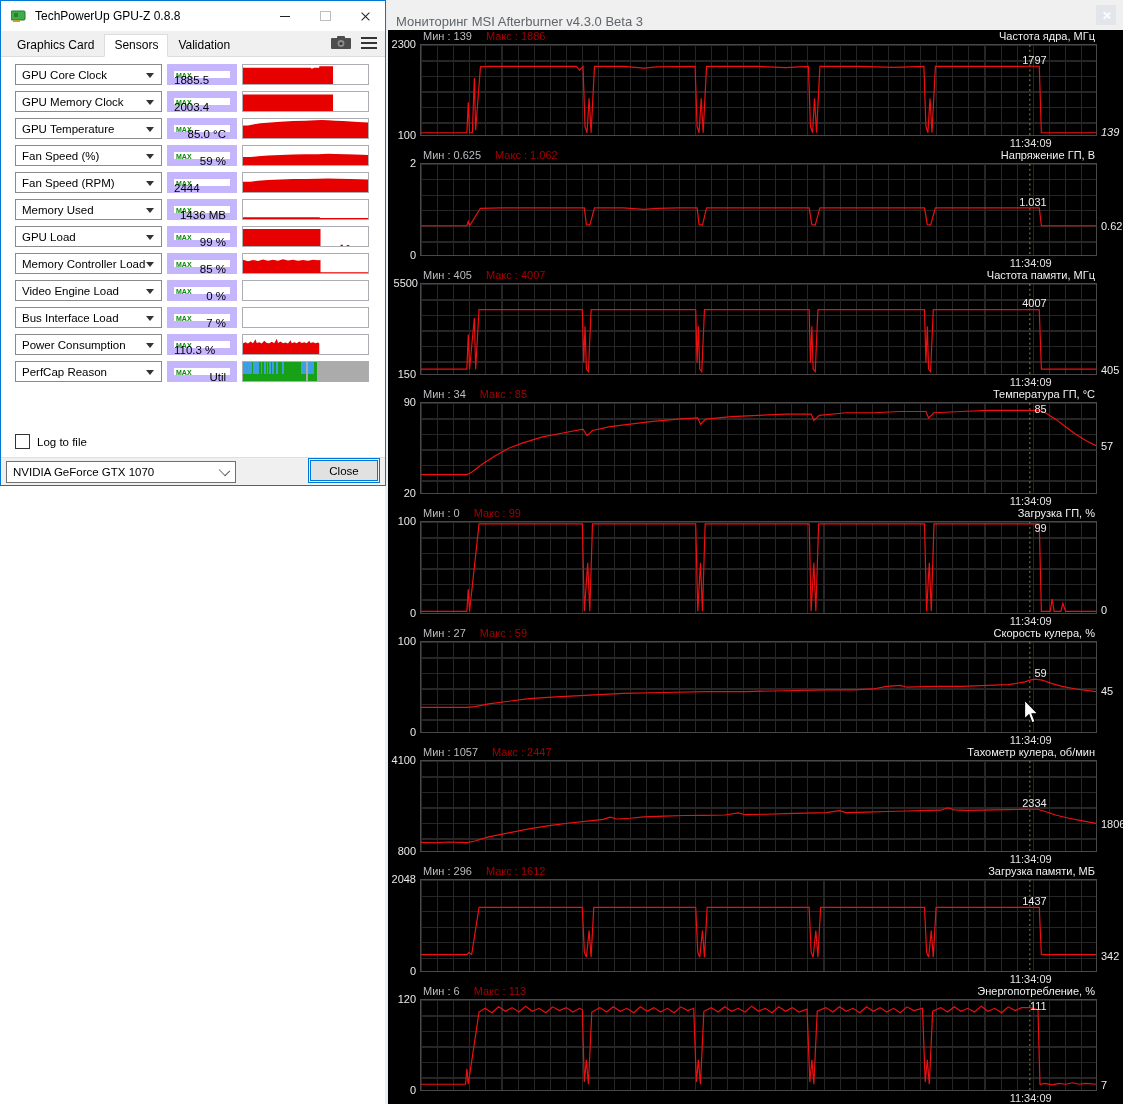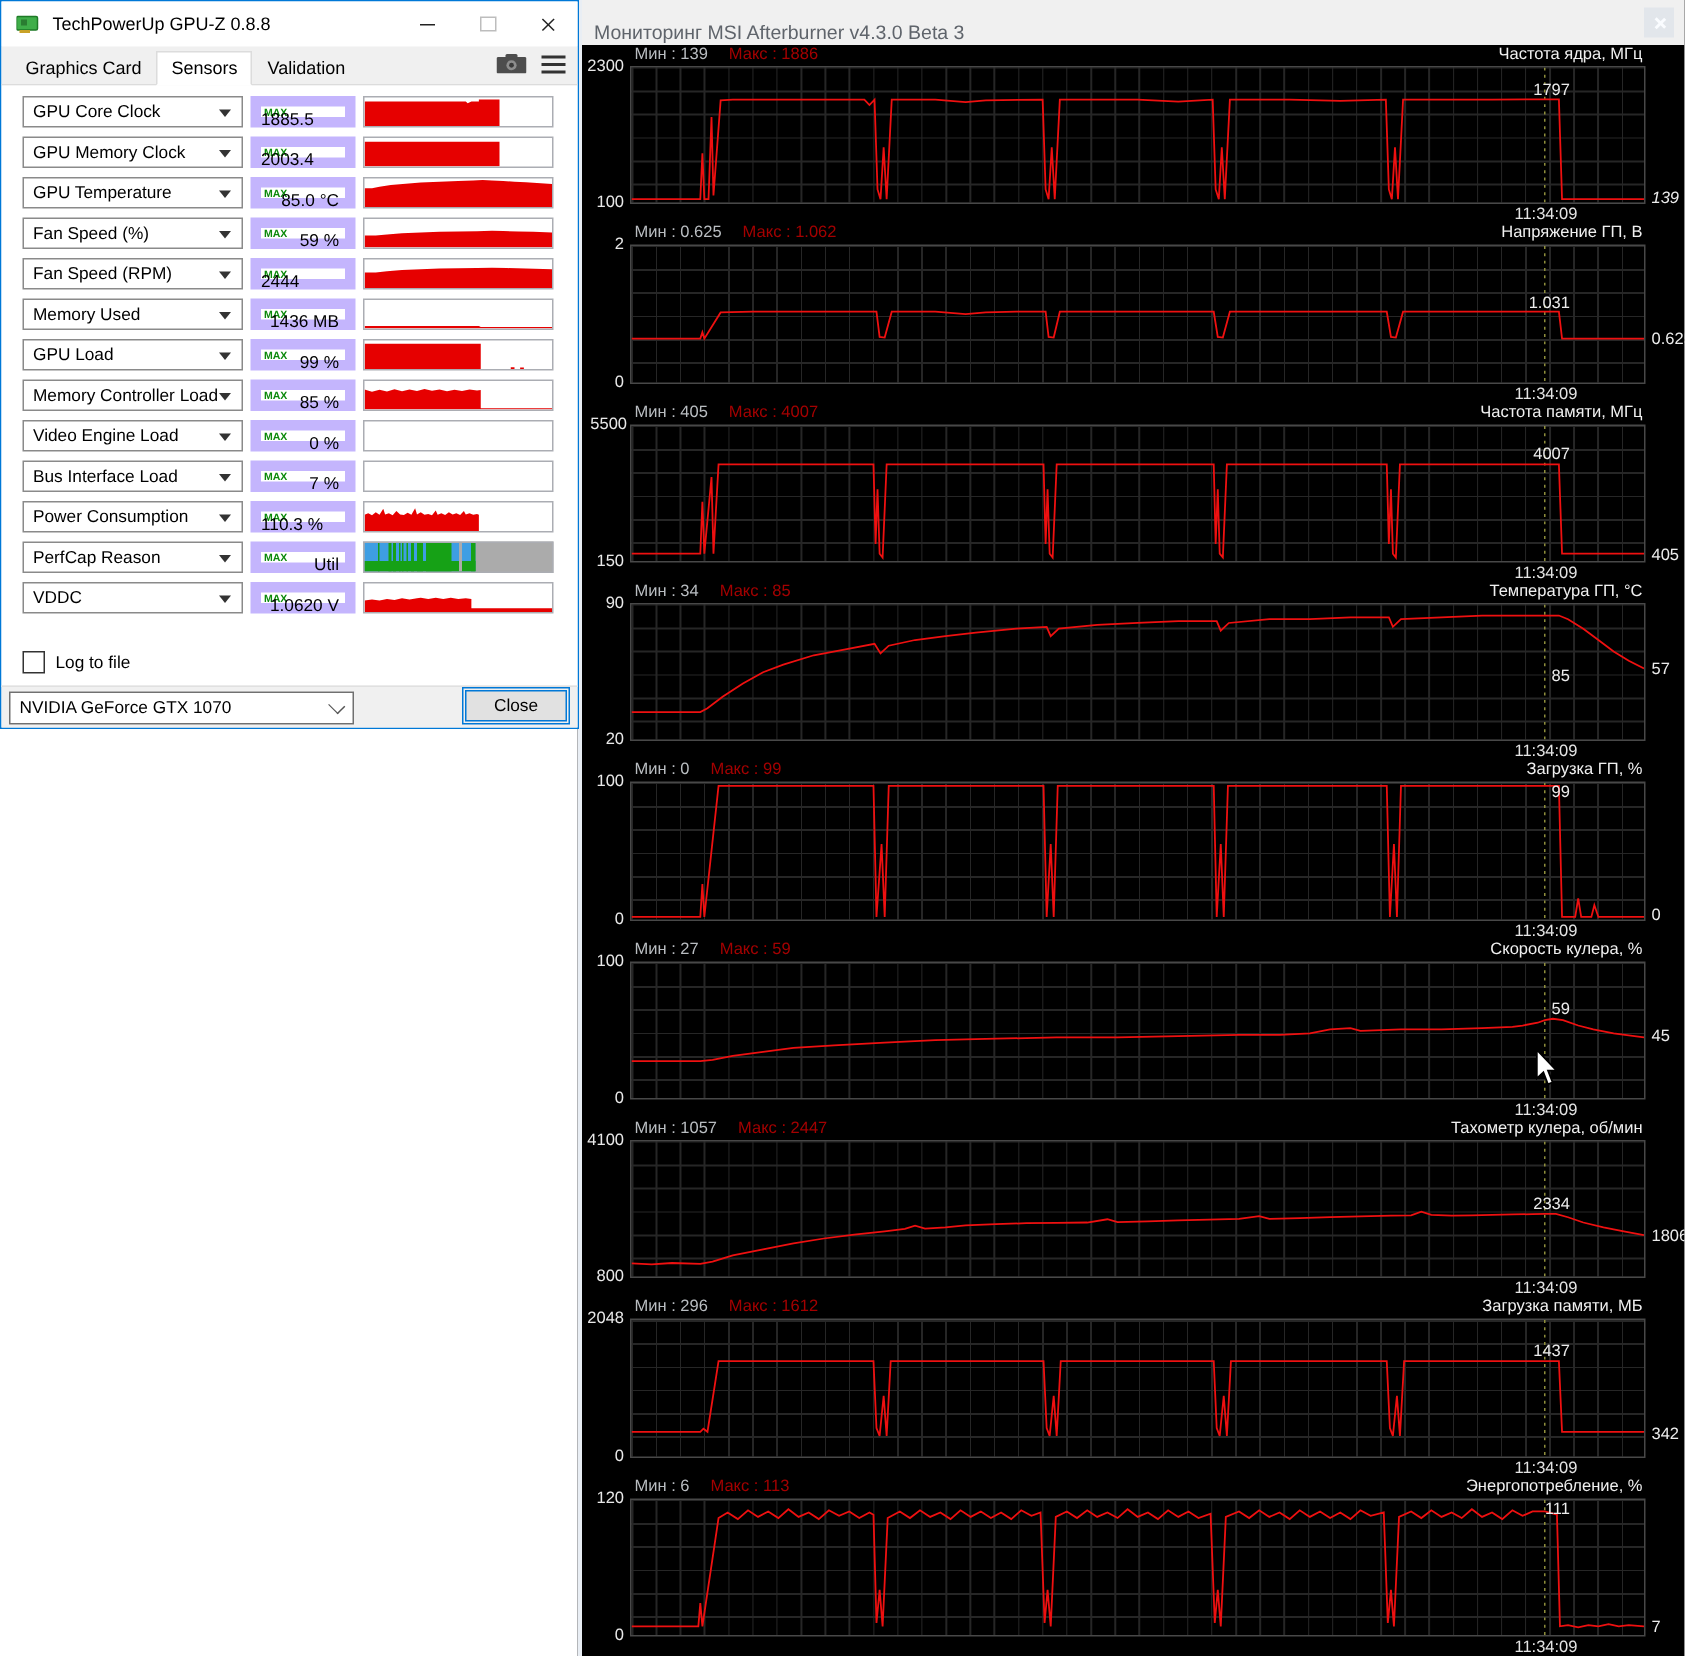--- a/index.html
+++ b/index.html
@@ -301,35 +301,20 @@
             <div style="position: absolute; top: 0px; bottom: 0px; left: 13%; width: 1%; background: rgb(22, 161, 22);"></div>
             <div style="position: absolute; top: 0px; bottom: 0px; left: 15.5%; width: 1%; background: rgb(22, 161, 22);"></div>
             <div style="position: absolute; top: 0px; bottom: 0px; left: 18%; width: 1%; background: rgb(22, 161, 22);"></div>
             <div style="position: absolute; top: 0px; bottom: 0px; left: 20%; width: 1%; background: rgb(22, 161, 22);"></div>
             <div style="position: absolute; top: 0px; bottom: 0px; left: 22%; width: 1%; background: rgb(22, 161, 22);"></div>
             <div style="position: absolute; top: 0px; bottom: 0px; left: 25%; width: 1%; background: rgb(22, 161, 22);"></div>
             <div style="position: absolute; top: 0px; bottom: 0px; left: 28%; width: 3%; background: rgb(22, 161, 22);"></div>
             <div style="position: absolute; top: 0px; bottom: 0px; left: 33%; width: 13%; background: rgb(22, 161, 22);"></div>
             <div style="position: absolute; top: 0px; bottom: 0px; left: 57%; width: 2%; background: rgb(22, 161, 22);"></div>
             <div style="position: absolute; top: 0px; bottom: 0px; left: 50%; width: 2%; background: rgb(171, 171, 171);"></div>
-          </div>
-        </div>
-        <div class="srow">
-          <div class="combo">
-            <span>VDDC</span>
-            <div class="arr"></div>
-          </div>
-          <div class="valbox">
-            <span class="maxlbl">MAX</span>
-            <span class="val">1.0620 V</span>
-          </div>
-          <div class="sparkbox">
-            <svg viewBox="0 0 100 100" preserveAspectRatio="none">
-              <polygon points="0,100 0,60 4,56 8,60 12,54 16,58 20,52 24,56 28,52 30,50 34,54 38,50 42,54 46,50 50,54 54,52 57,54 57,87 100,87 100,100" fill="#e60000"></polygon>
-            </svg>
           </div>
         </div>
       </div>
     <div class="logrow">
       <div class="checkbox"></div>
       <span class="loglabel">Log to file</span>
     </div>
   </div>
   <div class="gpuz-footer">
     <div class="devcombo">
@@ -399,21 +384,21 @@
         <div class="ph-left" style="left: 35px;"><span style="color: rgb(185, 189, 193);">Мин : 34</span><span style="color: rgb(164, 0, 0); margin-left: 14px;">Макс : 85</span></div>
         <div class="ph-right" style="right: 28px; color: rgb(240, 240, 240);">Температура ГП, °C</div>
         <div class="axis-top" style="left: 0px; width: 28px; top: 8px;">90</div>
         <div class="axis-bottom" style="left: 0px; width: 28px; top: 99.3333px;">20</div>
         <div class="plot" style="left: 32px; top: 14px; width: 677px; height: 92.3333px;">
           <svg viewBox="0 0 677 92.33333333333333" preserveAspectRatio="none">
             <line x1="610.654" x2="610.654" y1="0" y2="92.33333333333333" stroke="#8e8e3c" stroke-dasharray="2,3"></line>
             <polyline points="0.0,73.3 46.0,73.3 50.8,70.7 60.9,62.9 74.5,53.9 88.0,46.2 101.5,41.0 121.9,34.6 142.2,30.7 162.5,26.8 166.5,33.3 172.0,28.1 189.6,24.2 209.9,21.6 230.2,19.1 257.3,16.5 277.6,15.2 280.3,21.6 285.7,16.5 311.4,13.9 338.5,12.6 365.6,11.3 391.3,11.3 394.0,17.8 399.4,12.6 426.5,10.0 453.6,10.0 480.7,8.7 506.4,8.7 509.1,15.2 514.5,10.0 541.6,8.7 568.7,7.5 595.8,7.5 620.1,7.5 626.2,10.0 636.4,16.5 646.5,24.2 656.7,32.0 666.8,38.4 677.0,43.6" fill="none" stroke="#ee1010" stroke-width="1.2"></polyline>
           </svg>
         </div>
-        <div class="curlbl" style="right: 76.346px; top: 15px; color: rgb(236, 236, 236); margin-top: 42px;">85</div>
+        <div class="curlbl" style="right: 76.346px; top: 15px; color: rgb(236, 236, 236);">85</div>
         <div class="lastlbl" style="left: 713px; top: 51.5857px; color: rgb(236, 236, 236);">57</div>
         <div class="tstamp" style="left: 612.654px; top: 107.333px;">11:34:09</div>
       </div>
       <div class="panel" style="top: 477.333px; height: 119.333px;">
         <div class="ph-left" style="left: 35px;"><span style="color: rgb(185, 189, 193);">Мин : 0</span><span style="color: rgb(164, 0, 0); margin-left: 14px;">Макс : 99</span></div>
         <div class="ph-right" style="right: 28px; color: rgb(240, 240, 240);">Загрузка ГП, %</div>
         <div class="axis-top" style="left: 0px; width: 28px; top: 8px;">100</div>
         <div class="axis-bottom" style="left: 0px; width: 28px; top: 99.3333px;">0</div>
         <div class="plot" style="left: 32px; top: 14px; width: 677px; height: 92.3333px;">
           <svg viewBox="0 0 677 92.33333333333333" preserveAspectRatio="none">

